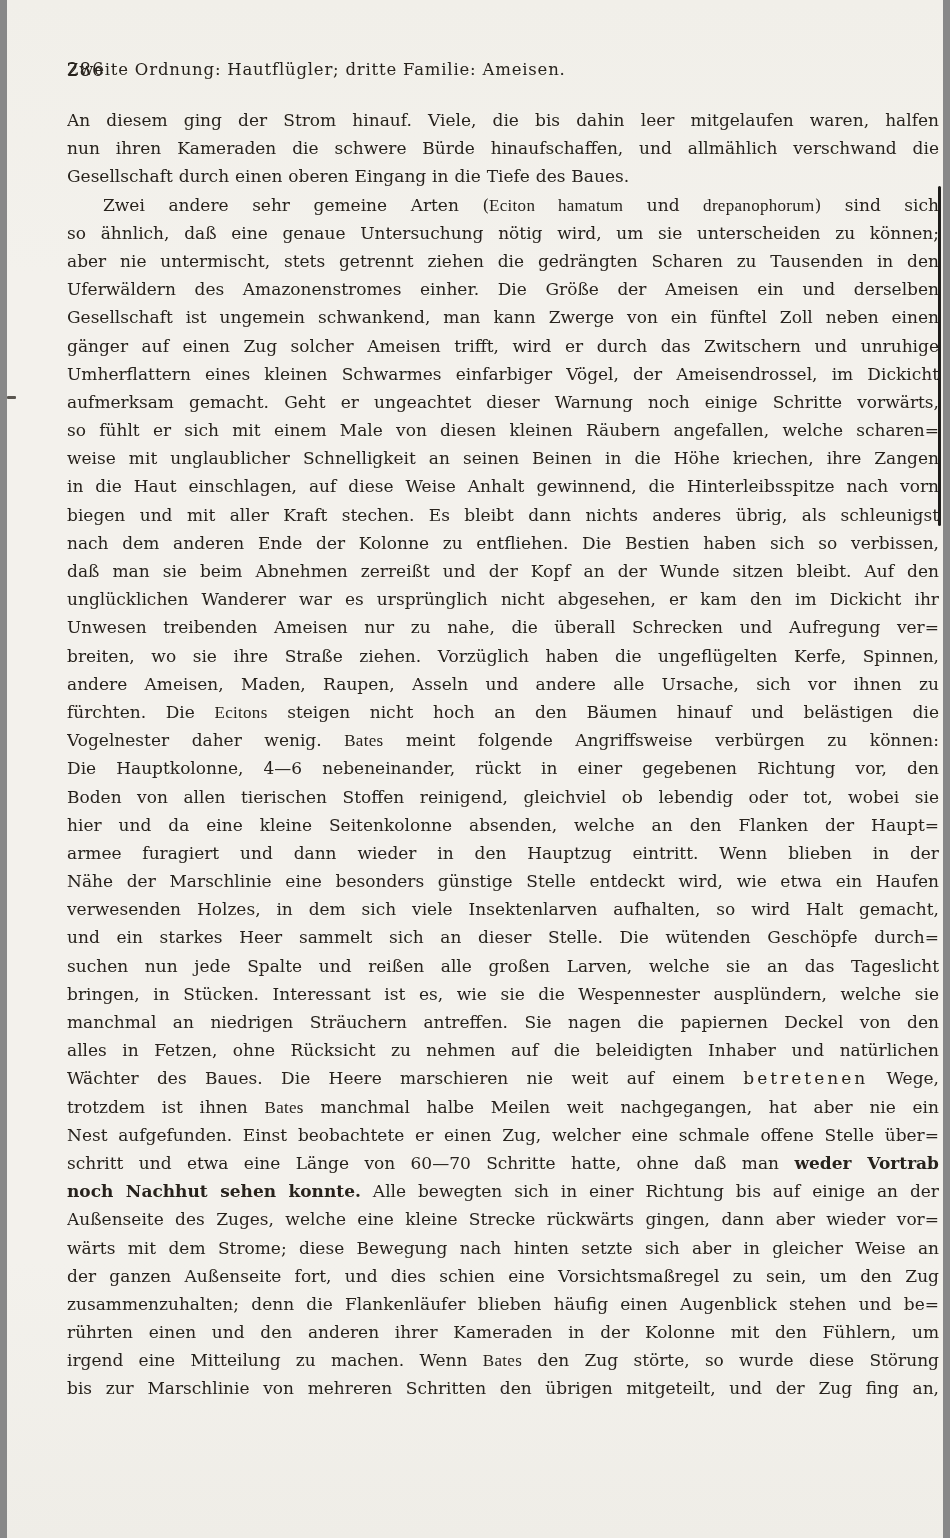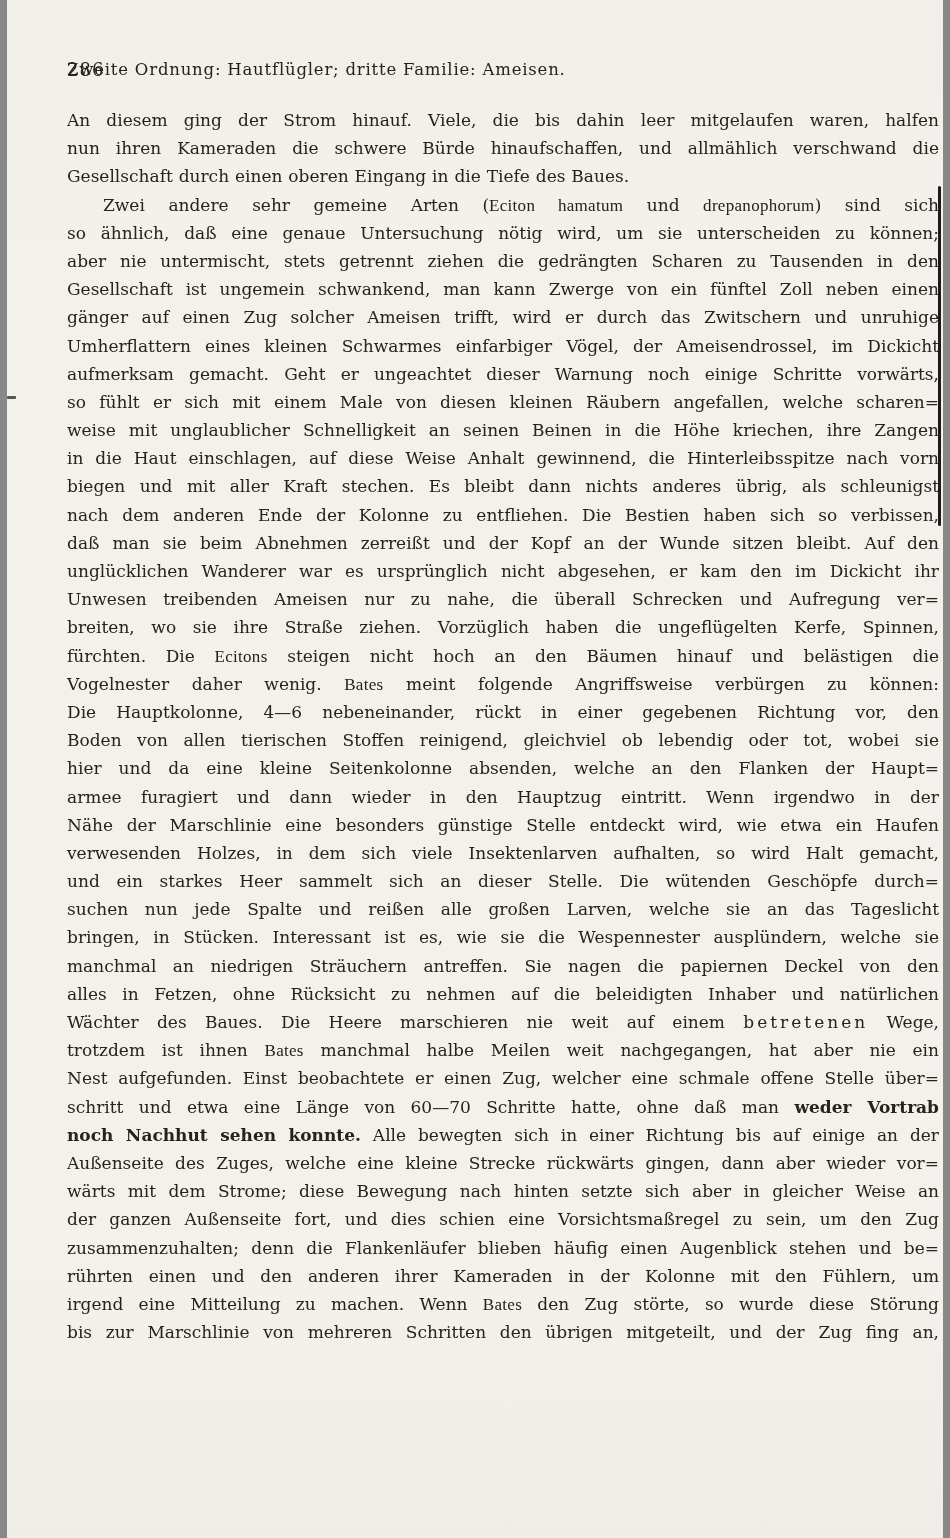--- a/index.html
+++ b/index.html
@@ -105,39 +105,41 @@
     <span class="running-title">Zweite Ordnung: Hautflügler; dritte Familie: Ameisen.</span>
   </div>
 
   <div class="body-text" id="body-text">
       <div class="line"><span>An diesem ging der Strom hinauf. Viele, die bis dahin leer mitgelaufen waren, halfen</span></div>
       <div class="line"><span>nun ihren Kameraden die schwere Bürde hinaufschaffen, und allmählich verschwand die</span></div>
       <div class="line para-end"><span>Gesellschaft durch einen oberen Eingang in die Tiefe des Baues.</span></div>
       <div class="line indent"><span>Zwei andere sehr gemeine Arten (</span><span class="seg-ant">Eciton hamatum</span><span> und </span><span class="seg-ant">drepanophorum</span><span>) sind sich</span></div>
       <div class="line"><span>so ähnlich, daß eine genaue Untersuchung nötig wird, um sie unterscheiden zu können;</span></div>
       <div class="line"><span>aber nie untermischt, stets getrennt ziehen die gedrängten Scharen zu Tausenden in den</span></div>
+      <div class="line"><span>Uferwäldern des Amazonenstromes einher. Die Größe der Ameisen ein und derselben</span></div>
       <div class="line"><span>Gesellschaft ist ungemein schwankend, man kann Zwerge von ein fünftel Zoll neben einen</span></div>
       <div class="line"><span>gänger auf einen Zug solcher Ameisen trifft, wird er durch das Zwitschern und unruhige</span></div>
       <div class="line"><span>Umherflattern eines kleinen Schwarmes einfarbiger Vögel, der Ameisendrossel, im Dickicht</span></div>
       <div class="line"><span>aufmerksam gemacht. Geht er ungeachtet dieser Warnung noch einige Schritte vorwärts,</span></div>
       <div class="line"><span>so fühlt er sich mit einem Male von diesen kleinen Räubern angefallen, welche scharen=</span></div>
       <div class="line"><span>weise mit unglaublicher Schnelligkeit an seinen Beinen in die Höhe kriechen, ihre Zangen</span></div>
       <div class="line"><span>in die Haut einschlagen, auf diese Weise Anhalt gewinnend, die Hinterleibsspitze nach vorn</span></div>
       <div class="line"><span>biegen und mit aller Kraft stechen. Es bleibt dann nichts anderes übrig, als schleunigst</span></div>
       <div class="line"><span>nach dem anderen Ende der Kolonne zu entfliehen. Die Bestien haben sich so verbissen,</span></div>
       <div class="line"><span>daß man sie beim Abnehmen zerreißt und der Kopf an der Wunde sitzen bleibt. Auf den</span></div>
       <div class="line"><span>unglücklichen Wanderer war es ursprünglich nicht abgesehen, er kam den im Dickicht ihr</span></div>
       <div class="line"><span>Unwesen treibenden Ameisen nur zu nahe, die überall Schrecken und Aufregung ver=</span></div>
       <div class="line"><span>breiten, wo sie ihre Straße ziehen. Vorzüglich haben die ungeflügelten Kerfe, Spinnen,</span></div>
+      <div class="line"><span>andere Ameisen, Maden, Raupen, Asseln und andere alle Ursache, sich vor ihnen zu</span></div>
       <div class="line"><span>fürchten. Die </span><span class="seg-ant">Ecitons</span><span> steigen nicht hoch an den Bäumen hinauf und belästigen die</span></div>
       <div class="line"><span>Vogelnester daher wenig. </span><span class="seg-ant">Bates</span><span> meint folgende Angriffsweise verbürgen zu können:</span></div>
       <div class="line"><span>Die Hauptkolonne, 4—6 nebeneinander, rückt in einer gegebenen Richtung vor, den</span></div>
       <div class="line"><span>Boden von allen tierischen Stoffen reinigend, gleichviel ob lebendig oder tot, wobei sie</span></div>
       <div class="line"><span>hier und da eine kleine Seitenkolonne absenden, welche an den Flanken der Haupt=</span></div>
-      <div class="line"><span>armee furagiert und dann wieder in den Hauptzug eintritt. Wenn irgendwo in der</span></div>
+      <div class="line"><span>armee furagiert und dann wieder in den Hauptzug eintritt. Wenn blieben in der</span></div>
       <div class="line"><span>Nähe der Marschlinie eine besonders günstige Stelle entdeckt wird, wie etwa ein Haufen</span></div>
       <div class="line"><span>verwesenden Holzes, in dem sich viele Insektenlarven aufhalten, so wird Halt gemacht,</span></div>
       <div class="line"><span>und ein starkes Heer sammelt sich an dieser Stelle. Die wütenden Geschöpfe durch=</span></div>
       <div class="line"><span>suchen nun jede Spalte und reißen alle großen Larven, welche sie an das Tageslicht</span></div>
       <div class="line"><span>bringen, in Stücken. Interessant ist es, wie sie die Wespennester ausplündern, welche sie</span></div>
       <div class="line"><span>manchmal an niedrigen Sträuchern antreffen. Sie nagen die papiernen Deckel von den</span></div>
       <div class="line"><span>alles in Fetzen, ohne Rücksicht zu nehmen auf die beleidigten Inhaber und natürlichen</span></div>
       <div class="line"><span>Wächter des Baues. Die Heere marschieren nie weit auf einem </span><span class="seg-sp">betretenen</span><span> Wege,</span></div>
       <div class="line"><span>trotzdem ist ihnen </span><span class="seg-ant">Bates</span><span> manchmal halbe Meilen weit nachgegangen, hat aber nie ein</span></div>
       <div class="line"><span>Nest aufgefunden. Einst beobachtete er einen Zug, welcher eine schmale offene Stelle über=</span></div>

